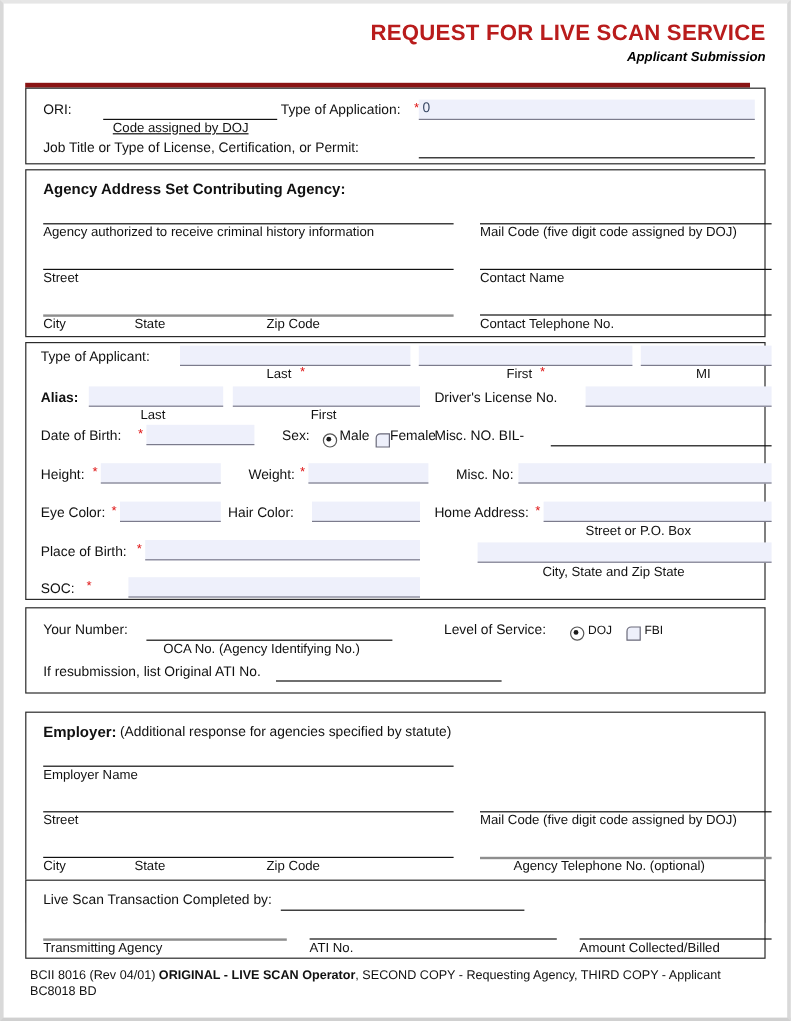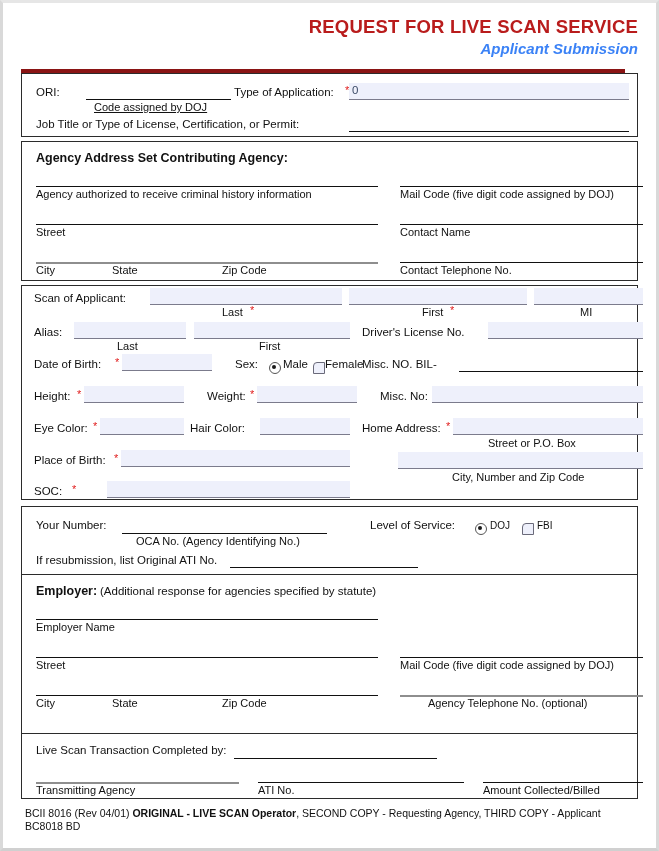--- a/index.html
+++ b/index.html
@@ -18,21 +18,21 @@
     border-top:3px solid #e6e6e6;
     border-bottom:3px solid #d0d0d0;
   }
   
   .hdr{ padding:14px 18px 0 0; text-align:right; }
   .hdr .t1{
     color:#b91c1c; font-weight:bold; font-size:18.5px;
     letter-spacing:.2px; line-height:20px;
   }
   .hdr .t2{
-    color:#3b82f6; font-weight:bold; font-style:italic; font-size:15px;
+    color:#000000; font-weight:bold; font-style:italic; font-size:11px;
     margin-top:4px; line-height:15px;
   }
   
   .box{
     position:absolute; left:18px; right:18px;
     border:1px solid #2b2b2b; box-sizing:border-box; background:#fff;
   }
   .redbar{
     position:absolute; left:18px; width:604px; height:6px;
     background:#8a1414; top:66px;
@@ -115,33 +115,33 @@
 
     <div class="ln" style="left:378px;top:82px;width:243px;"></div>
     <span class="cap" style="left:378px;top:84px;">Contact Name</span>
 
     <div class="ln" style="left:378px;top:120px;width:243px;"></div>
     <span class="cap" style="left:378px;top:122px;">Contact Telephone No.</span>
   </div>
 
   <div class="box" style="top:282px;height:215px;">
 
-    <span class="lbl" style="position:absolute;left:12px;top:6px;">Scan of Applicant:</span>
+    <span class="lbl" style="position:absolute;left:12px;top:6px;">Type of Applicant:</span>
     <div class="fld" style="left:128px;top:2px;width:192px;height:17px;"></div>
     <span class="cap c" style="left:200px;top:20px;">Last</span>
     <span class="req" style="position:absolute;left:228px;top:18px;">*</span>
 
     <div class="fld" style="left:327px;top:2px;width:178px;height:17px;"></div>
     <span class="cap c" style="left:400px;top:20px;">First</span>
     <span class="req" style="position:absolute;left:428px;top:18px;">*</span>
 
     <div class="fld" style="left:512px;top:2px;width:109px;height:17px;"></div>
     <span class="cap c" style="left:558px;top:20px;">MI</span>
 
-    <span class="lbl" style="position:absolute;left:12px;top:40px;">Alias:</span>
+    <span class="lbl" style="position:absolute;left:12px;top:40px;font-weight:bold;">Alias:</span>
     <div class="fld" style="left:52px;top:36px;width:112px;height:17px;"></div>
     <span class="cap c" style="left:95px;top:54px;">Last</span>
     <div class="fld" style="left:172px;top:36px;width:156px;height:17px;"></div>
     <span class="cap c" style="left:237px;top:54px;">First</span>
 
     <span class="lbl" style="position:absolute;left:340px;top:40px;">Driver's License No.</span>
     <div class="fld" style="left:466px;top:36px;width:155px;height:17px;"></div>
 
     <span class="lbl" style="position:absolute;left:12px;top:72px;">Date of Birth:</span>
     <span class="req" style="position:absolute;left:93px;top:70px;">*</span>
@@ -177,21 +177,21 @@
     <span class="lbl" style="position:absolute;left:340px;top:136px;text-align:center;">Home Address:</span>
     <span class="req" style="position:absolute;left:424px;top:134px;">*</span>
     <div class="fld" style="left:431px;top:132px;width:190px;height:17px;"></div>
     <span class="cap" style="left:466px;top:151px;">Street or P.O. Box</span>
 
     <span class="lbl" style="position:absolute;left:12px;top:168px;">Place of Birth:</span>
     <span class="req" style="position:absolute;left:92px;top:166px;">*</span>
     <div class="fld" style="left:99px;top:164px;width:229px;height:17px;"></div>
 
     <div class="fld" style="left:376px;top:166px;width:245px;height:17px;"></div>
-    <span class="cap" style="left:430px;top:185px;">City, Number and Zip Code</span>
+    <span class="cap" style="left:430px;top:185px;">City, State and Zip State</span>
 
     <span class="lbl" style="position:absolute;left:12px;top:199px;">SOC:</span>
     <span class="req" style="position:absolute;left:50px;top:197px;">*</span>
     <div class="fld" style="left:85px;top:195px;width:243px;height:17px;"></div>
   </div>
 
   <div class="box" style="top:503px;height:72px;">
     <span class="lbl" style="position:absolute;left:14px;top:12px;">Your Number:</span>
     <div class="ln thick" style="left:100px;top:26px;width:205px;"></div>
     <span class="cap" style="left:114px;top:28px;">OCA No. (Agency Identifying No.)</span>
@@ -199,21 +199,21 @@
     <span class="lbl" style="position:absolute;left:14px;top:47px;">If resubmission, list Original ATI No.</span>
     <div class="ln thick" style="left:208px;top:60px;width:188px;"></div>
 
     <span class="lbl" style="position:absolute;left:348px;top:12px;">Level of Service:</span>
     <span style="position:absolute;left:453px;top:13px;"><span class="rad on"></span></span>
     <span class="lbl sm" style="position:absolute;left:468px;top:13px;">DOJ</span>
     <span style="position:absolute;left:500px;top:13px;"><span class="chk"></span></span>
     <span class="lbl sm" style="position:absolute;left:515px;top:13px;">FBI</span>
   </div>
 
-  <div class="box" style="top:571px;height:176px;">
+  <div class="box" style="top:590px;height:176px;">
     <span class="lbl b" style="position:absolute;left:14px;top:9px;">Employer:</span>
     <span class="lbl" style="position:absolute;left:78px;top:10px;">(Additional response for agencies specified by statute)</span>
 
     <div class="ln" style="left:14px;top:44px;width:342px;"></div>
     <span class="cap" style="left:14px;top:46px;">Employer Name</span>
 
     <div class="ln" style="left:14px;top:82px;width:342px;"></div>
     <span class="cap" style="left:14px;top:84px;">Street</span>
 
     <div class="ln" style="left:14px;top:120px;width:342px;"></div>

